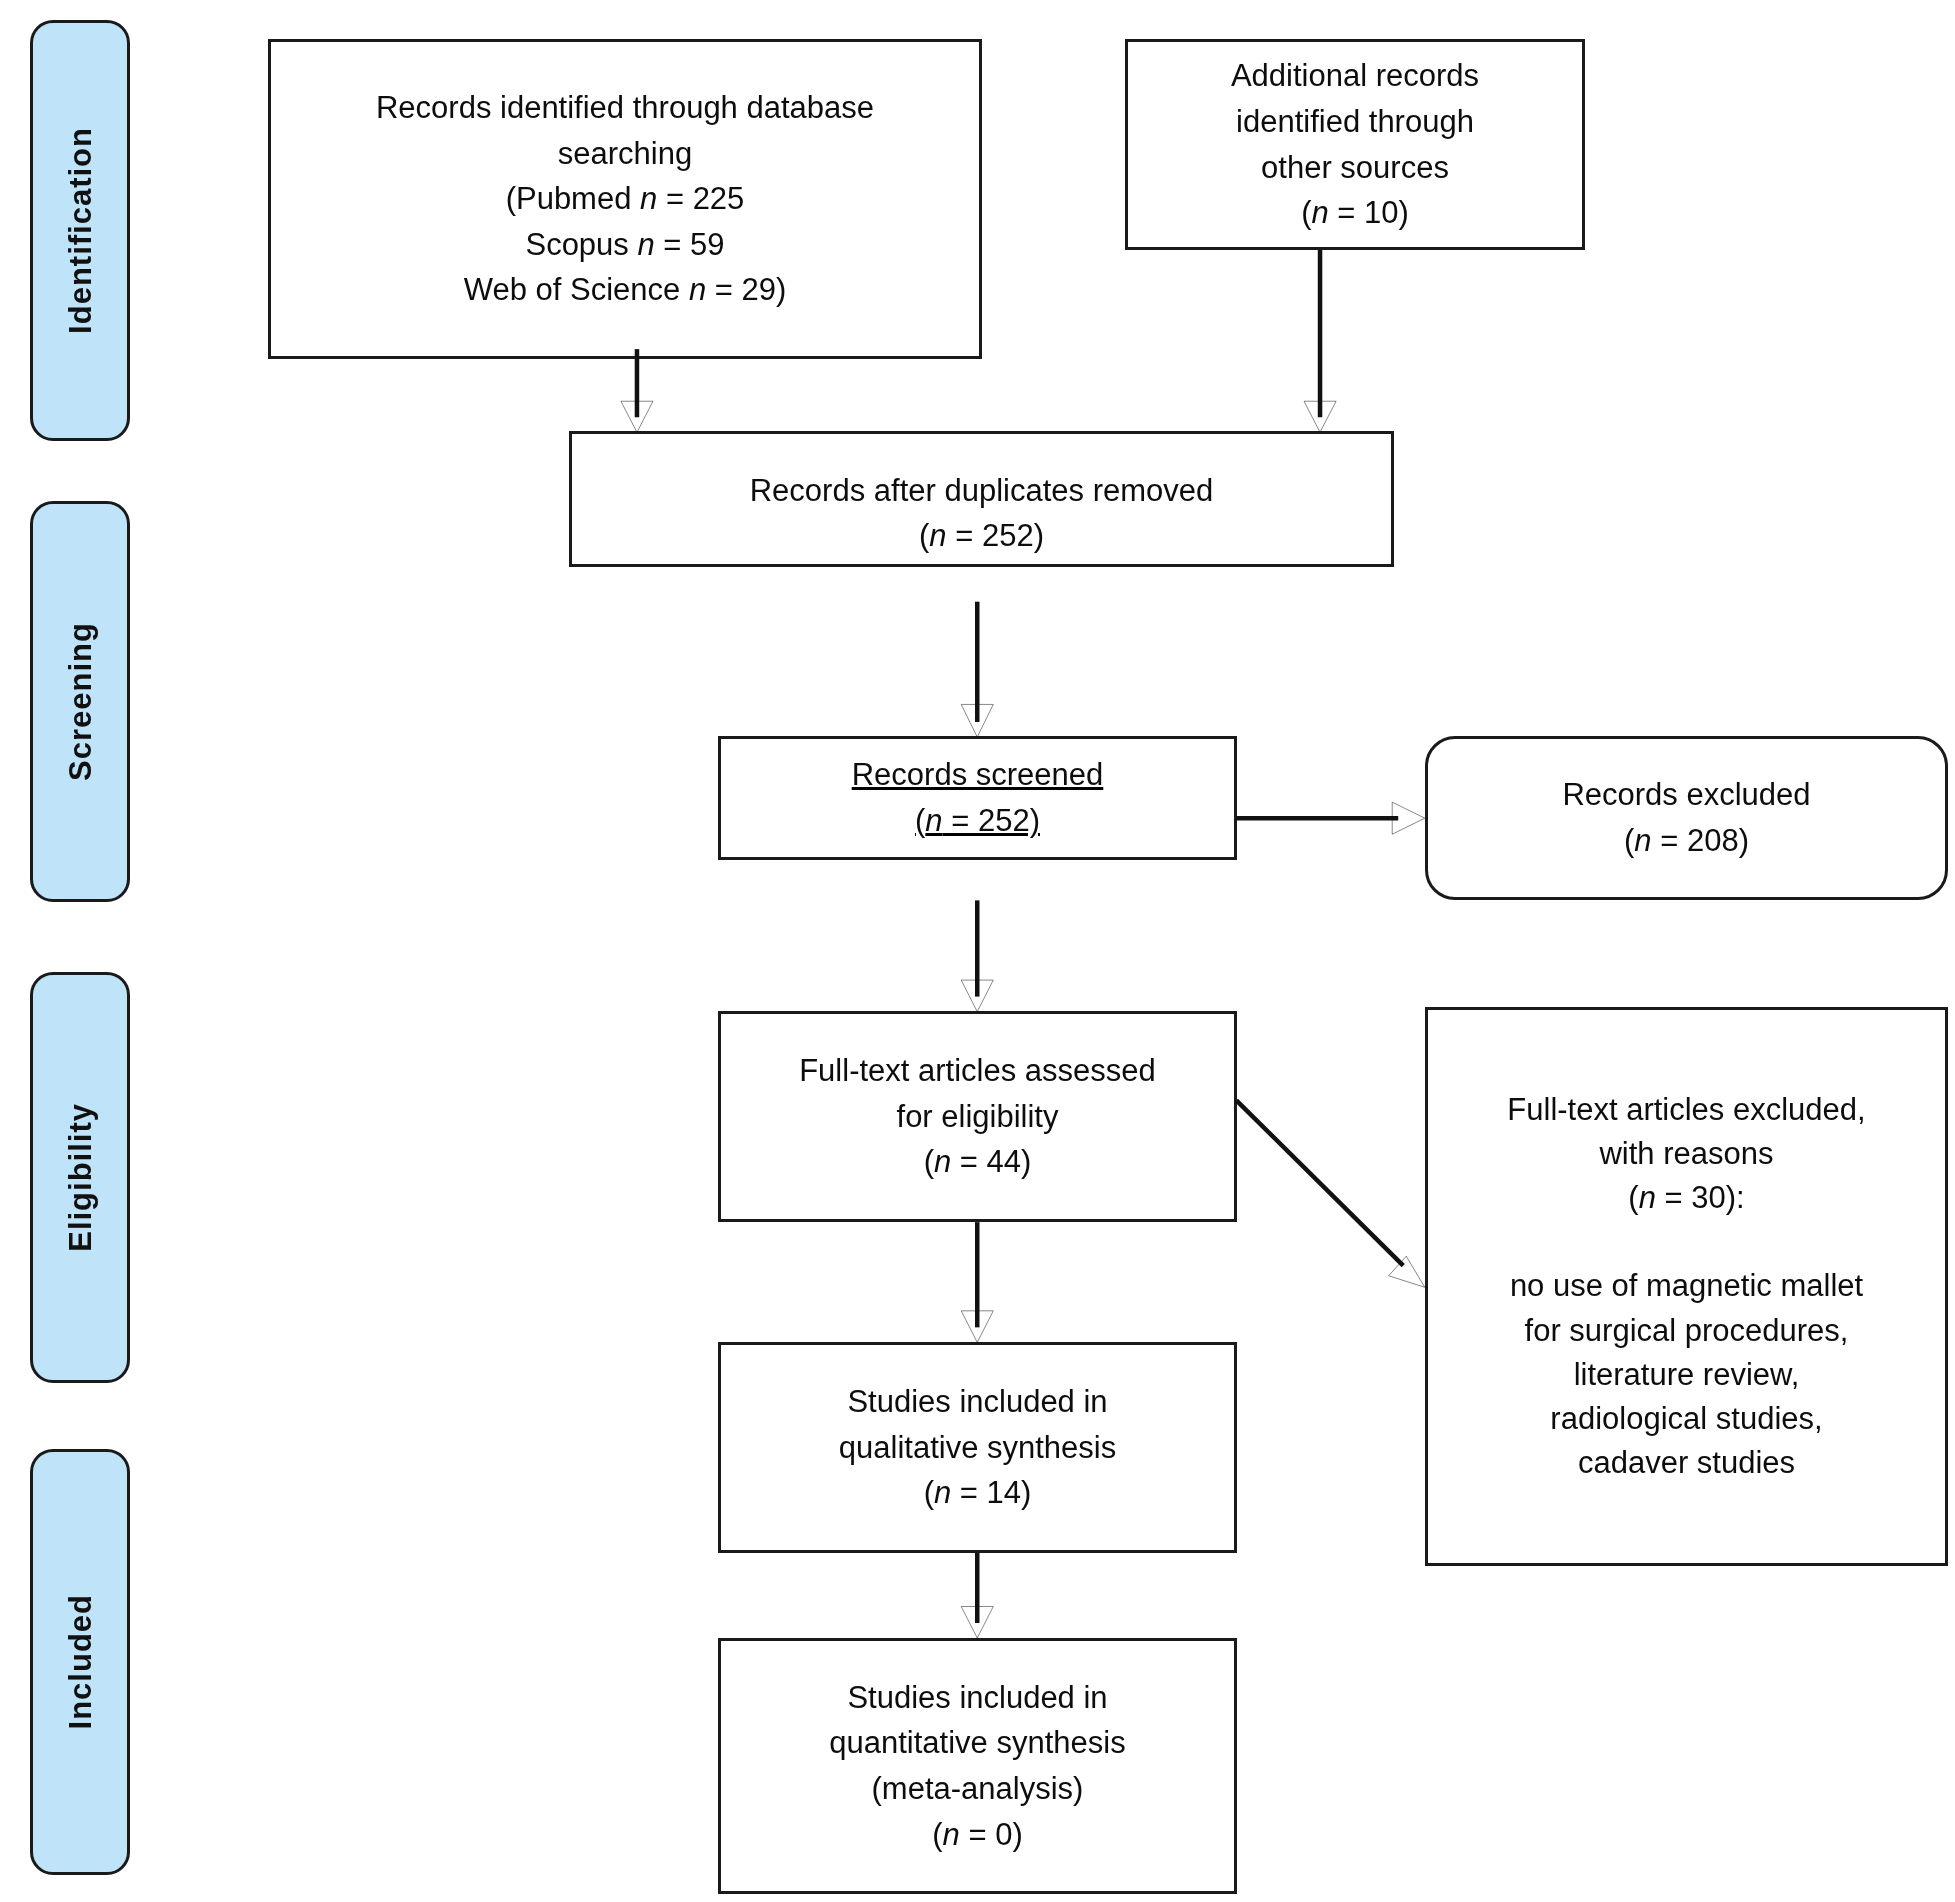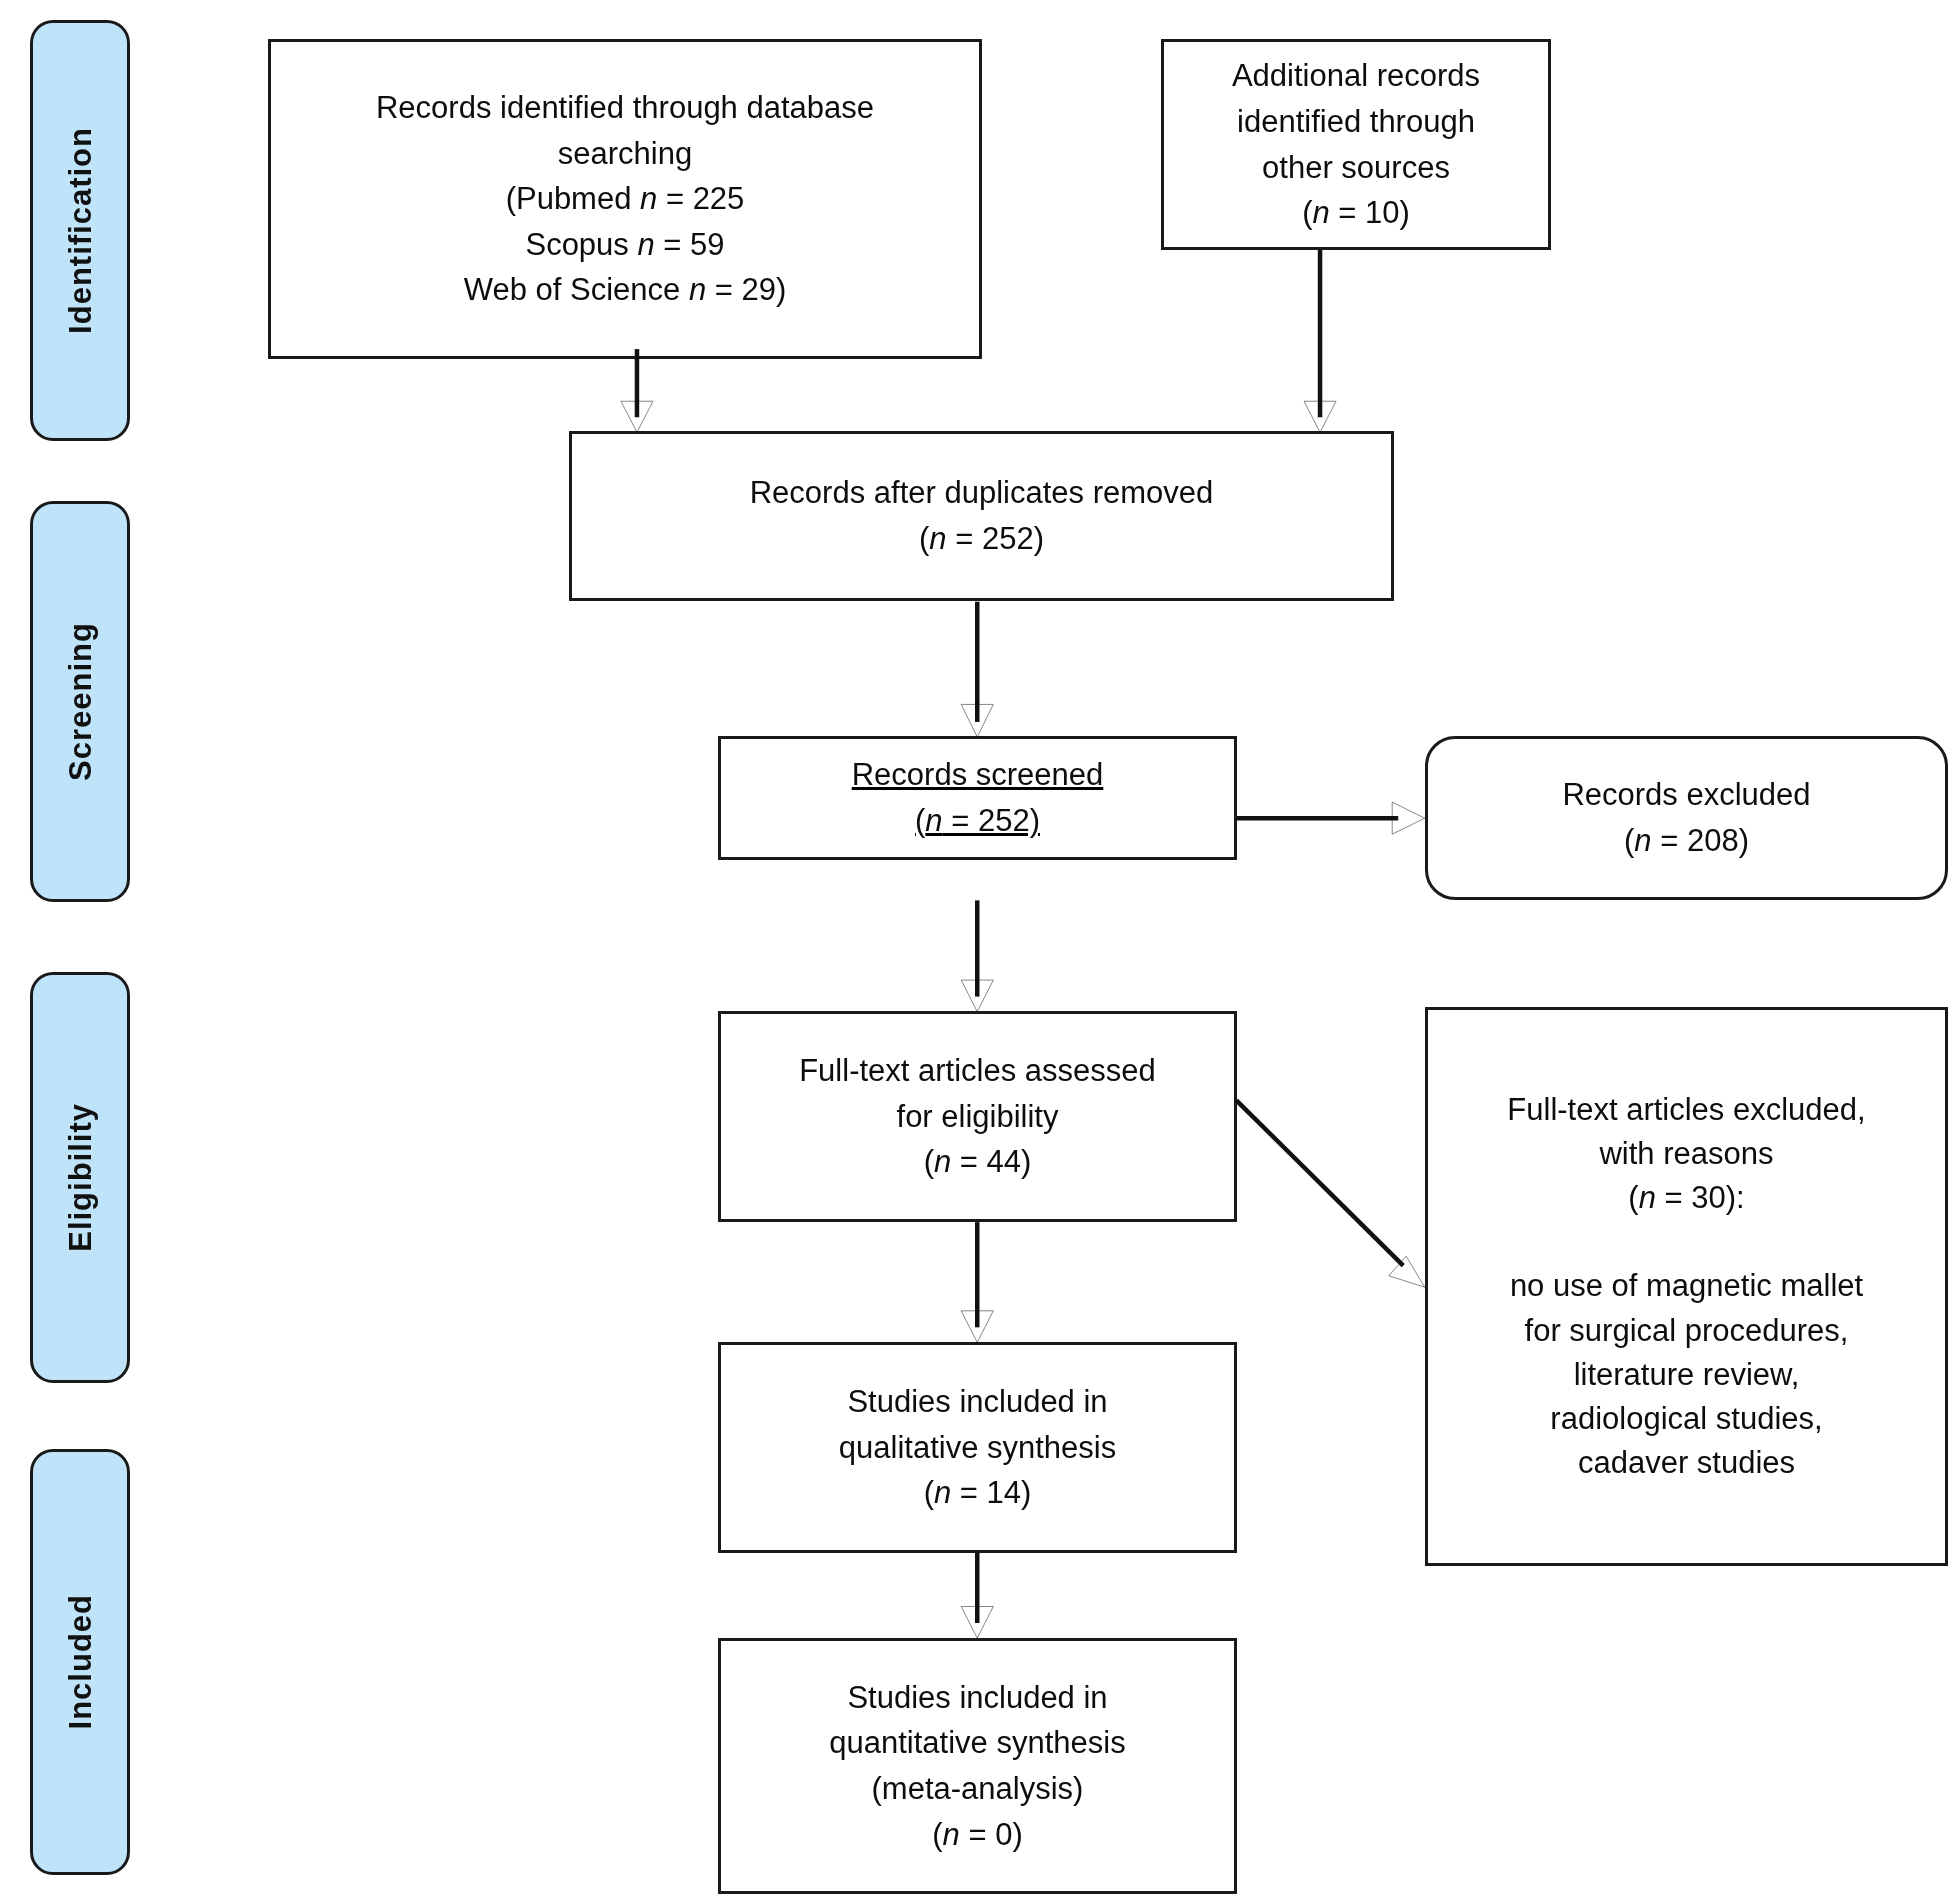--- a/index.html
+++ b/index.html
@@ -92,28 +92,28 @@
   </div>
 
   <div class="node" style="left:268px; top:39px; width:714px; height:320px;">
     <span class="node-text">Records identified through database
 searching
 (Pubmed <em>n</em> = 225
 Scopus <em>n</em> = 59
 Web of Science <em>n</em> = 29)</span>
   </div>
 
-  <div class="node" style="left:1125px; top:39px; width:390px; height:211px;margin-left:36px;">
+  <div class="node" style="left:1125px; top:39px; width:460px; height:211px;">
     <span class="node-text">Additional records
 identified through
 other sources
 (<em>n</em> = 10)</span>
   </div>
 
-  <div class="node" style="left:569px; top:431px; width:825px; height:170px;">
+  <div class="node" style="left:569px; top:431px; width:825px; height:136px;align-items:flex-end;">
     <span class="node-text">Records after duplicates removed
 (<em>n</em> = 252)</span>
   </div>
 
   <div class="node" style="left:718px; top:736px; width:519px; height:124px;text-decoration:underline;">
     <span class="node-text">Records screened
 (<em>n</em> = 252)</span>
   </div>
 
   <div class="node" style="left:1425px; top:736px; width:523px; height:164px;border-radius:30px;">

